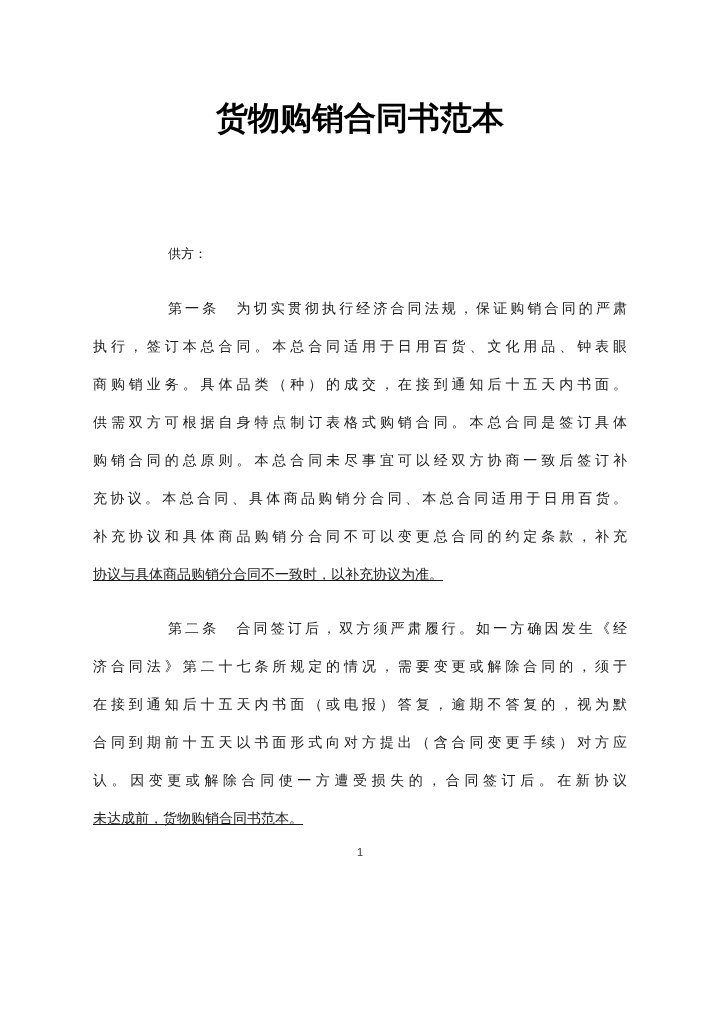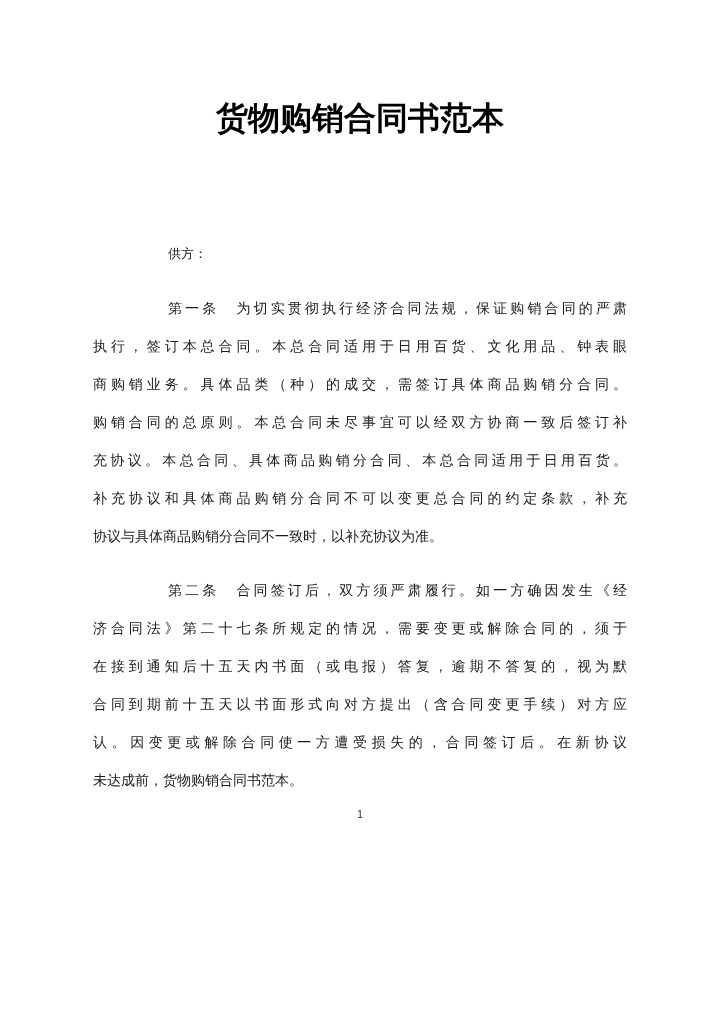--- a/index.html
+++ b/index.html
@@ -50,20 +50,21 @@
     height: 38px;
     text-align: justify;
     text-align-last: justify;
     text-justify: inter-character;
   }
   .line.first {
     padding-left: 75px;
   }
   .line.last {
     text-align-last: left;
+    text-decoration: underline;
   }
   .page-number {
     margin-top: 8px;
     text-align: center;
     font-size: 11px;
     line-height: 14px;
     color: #333333;
   }
 </style>
 </head>
@@ -73,21 +74,22 @@
   <div class="content">
 
     <h1 class="doc-title">货物购销合同书范本</h1>
 
     <div class="party-line supplier">供方：</div>
 
 
     <div class="paragraph">
       <div class="line first">第一条　为切实贯彻执行经济合同法规，保证购销合同的严肃</div>
       <div class="line">执行，签订本总合同。本总合同适用于日用百货、文化用品、钟表眼</div>
-      <div class="line">商购销业务。具体品类（种）的成交，需签订具体商品购销分合同。</div>
+      <div class="line">商购销业务。具体品类（种）的成交，在接到通知后十五天内书面。</div>
+      <div class="line">供需双方可根据自身特点制订表格式购销合同。本总合同是签订具体</div>
       <div class="line">购销合同的总原则。本总合同未尽事宜可以经双方协商一致后签订补</div>
       <div class="line">充协议。本总合同、具体商品购销分合同、本总合同适用于日用百货。</div>
       <div class="line">补充协议和具体商品购销分合同不可以变更总合同的约定条款，补充</div>
       <div class="line last">协议与具体商品购销分合同不一致时，以补充协议为准。</div>
     </div>
 
     <div class="paragraph">
       <div class="line first">第二条　合同签订后，双方须严肃履行。如一方确因发生《经</div>
       <div class="line">济合同法》第二十七条所规定的情况，需要变更或解除合同的，须于</div>
       <div class="line">在接到通知后十五天内书面（或电报）答复，逾期不答复的，视为默</div>

